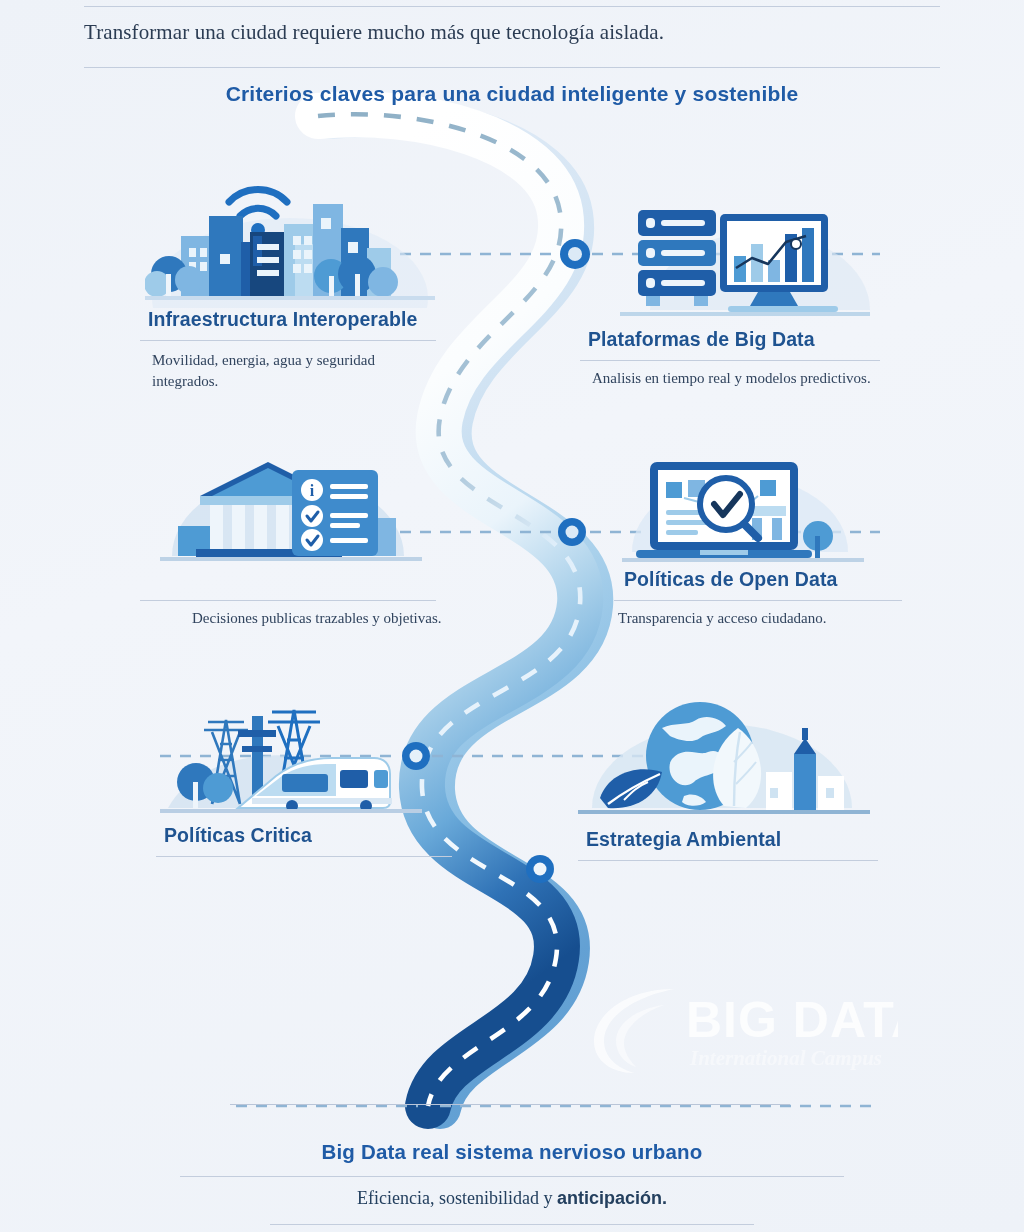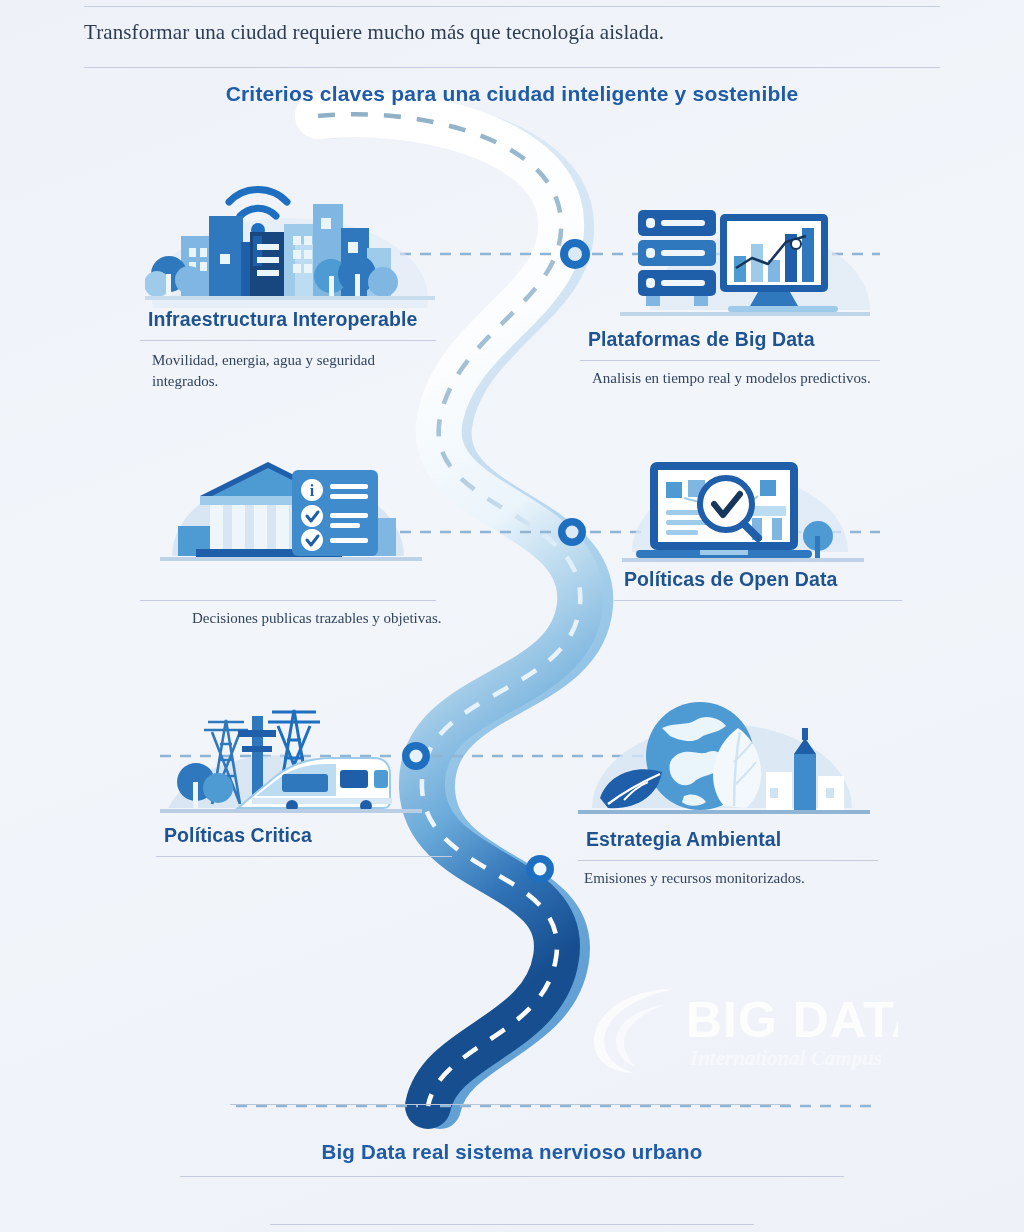--- a/index.html
+++ b/index.html
@@ -348,20 +348,21 @@
 
       <rect x="14" y="110" width="176" height="8" rx="4" fill="#2f78bd"></rect>
       <rect x="78" y="110" width="48" height="5" fill="#9ecbe9"></rect>
 
       <circle cx="196" cy="96" r="15" fill="#4e9bd4"></circle>
       <rect x="193" y="96" width="5" height="22" fill="#2f78bd"></rect>
       <rect x="0" y="118" width="242" height="4" fill="#bdd2e6"></rect>
     </svg>
     <div class="ttl">Políticas de Open Data</div>
     <div class="ttl-rule"></div>
+    <div class="desc">Transparencia y acceso ciudadano.</div>
   </div>
 
   <div class="card" id="card-4">
     <svg class="illus" width="270" height="130" viewBox="0 0 270 130">
       <path d="M8,116 A116,80 0 0 1 226,116 Z" fill="#cfe0f0" opacity=".7"></path>
 
       <g stroke="#2f78bd" stroke-width="2.6" fill="none">
         <path d="M52,112 L66,28 L80,112 M56,84 L76,84 M58,68 L74,68 M60,52 L72,52
                  M52,112 L80,40 M80,112 L52,40"></path>
         <path d="M44,38 L88,38 M48,30 L84,30"></path>
@@ -421,32 +422,32 @@
       <rect x="216" y="62" width="22" height="56" fill="#3f8bcc"></rect>
       <path d="M216,62 L227,46 L238,62 Z" fill="#1f5ea8"></path>
       <rect x="224" y="36" width="6" height="12" fill="#1f5ea8"></rect>
       <rect x="240" y="84" width="26" height="34" fill="#ffffff"></rect>
       <rect x="192" y="96" width="8" height="10" fill="#cfe3f2"></rect>
       <rect x="248" y="96" width="8" height="10" fill="#cfe3f2"></rect>
       <rect x="0" y="118" width="292" height="4" fill="#8fb4d4"></rect>
     </svg>
     <div class="ttl">Estrategia Ambiental</div>
     <div class="ttl-rule"></div>
-    <div class="desc">Emisiones y recursos monitorizados.</div>
   </div>
 
   <svg id="watermark" viewBox="0 0 320 105">
     <g>
       <path d="M96,14 C48,14 16,40 16,66 C16,86 34,98 56,98 C36,92 26,80 26,66
                C26,42 56,22 96,14 Z" fill="#ffffff" opacity=".78"></path>
       <path d="M86,30 C56,34 38,50 38,66 C38,78 46,88 58,92
                C50,84 46,76 46,68 C46,54 62,38 86,30 Z" fill="#ffffff" opacity=".55"></path>
     </g>
     <text x="108" y="62" font-family="Liberation Sans, sans-serif" font-size="50" font-weight="bold" fill="#ffffff" opacity=".88" letter-spacing="1">BIG DATA</text>
     <text x="112" y="90" font-family="Liberation Serif, serif" font-size="21" font-style="italic" font-weight="bold" fill="#ffffff" opacity=".45">International Campus</text>
   </svg>
 
   <div class="rule" id="ftr-rule-0"></div>
   <div id="ftr-title">Big Data real sistema nervioso urbano</div>
   <div class="rule" id="ftr-rule-1"></div>
+  <div id="ftr-sub"><span>Eficiencia, sostenibilidad y </span><b>anticipación.</b></div>
   <div class="rule" id="ftr-rule-2"></div>
 
 </div>
 
 </body></html>

